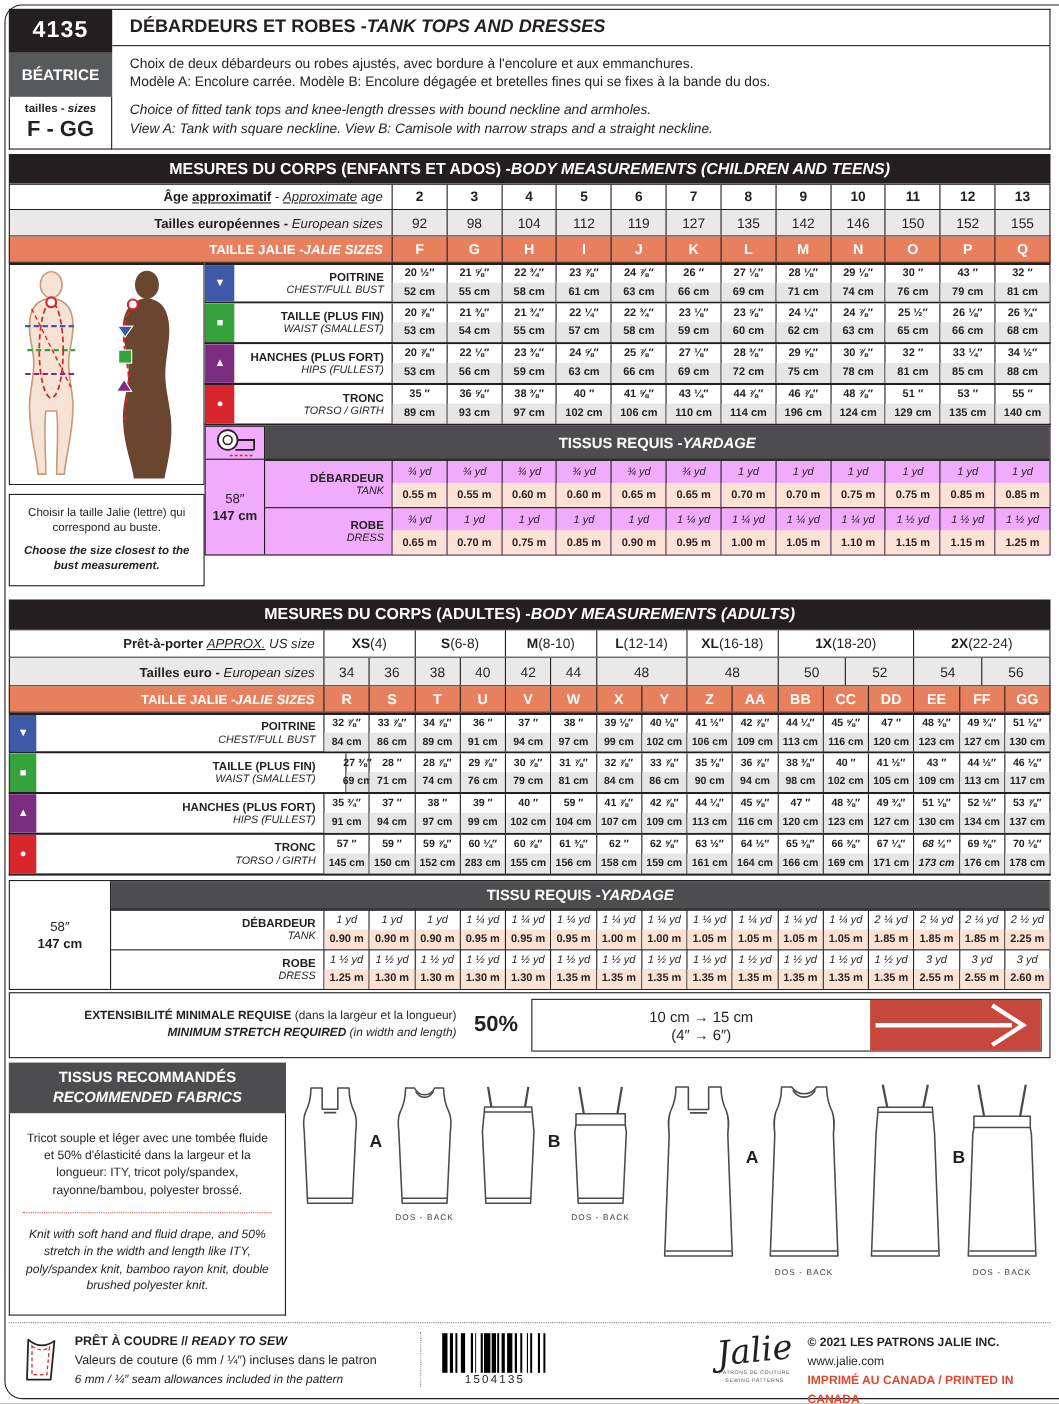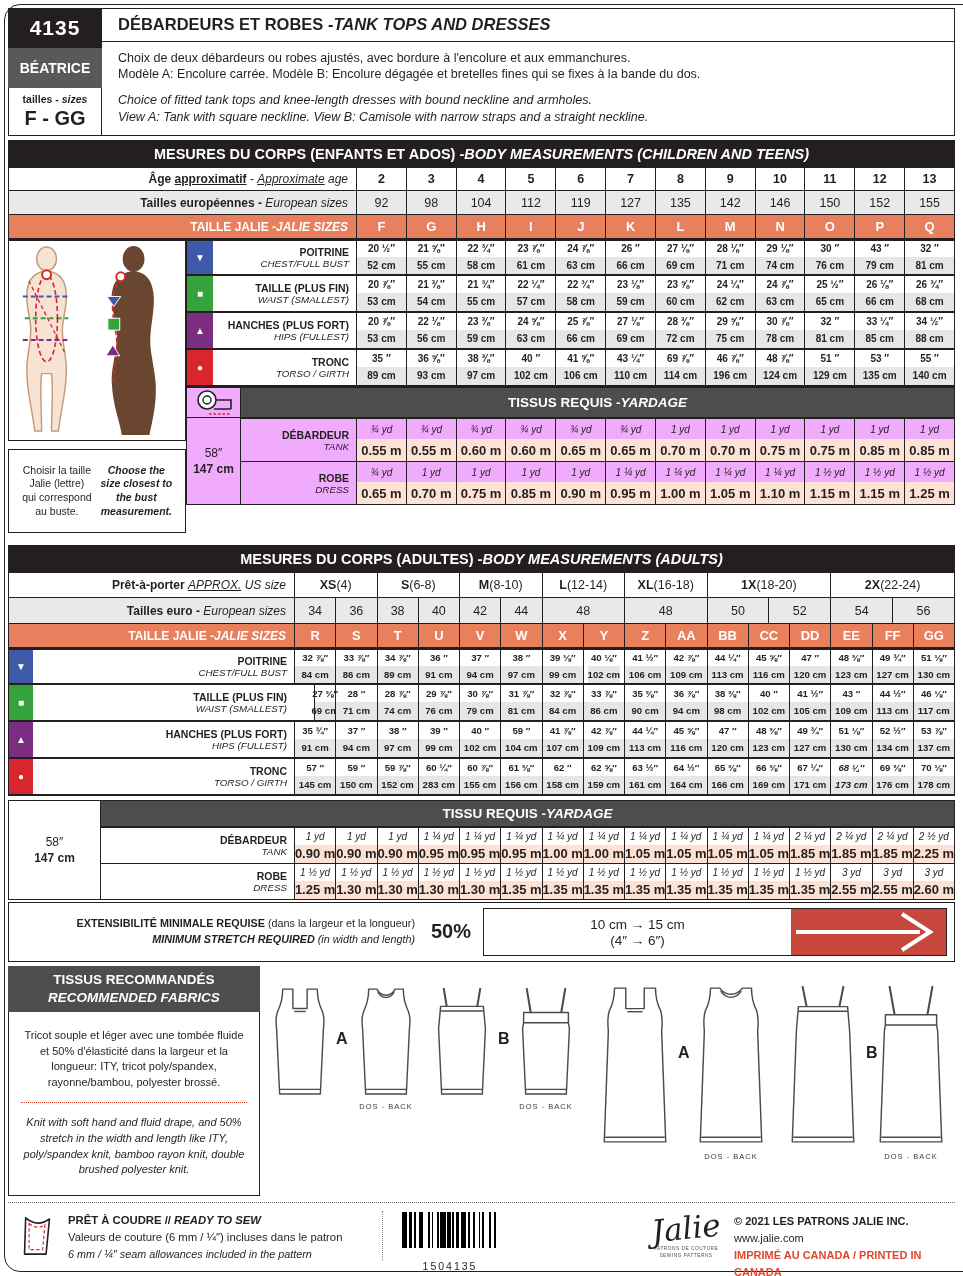--- a/index.html
+++ b/index.html
@@ -64,21 +64,21 @@
   .vc{display:flex;flex-direction:column;border-left:1px solid var(--line);}
   .vc .in{flex:1;display:flex;align-items:center;justify-content:center;font-weight:700;font-size:10px;white-space:nowrap;}
   .vc .cm{flex:1.08;display:flex;align-items:center;justify-content:center;font-weight:700;font-size:10px;
           background:var(--cm-bg);white-space:nowrap;}
   #a-body .vc .in,#a-body .vc .cm{font-size:9.6px;}
 
   
   #c-illu{position:absolute;left:8px;top:239px;width:178px;height:202px;border:1px solid var(--line);
           border-top:2px solid var(--line);box-sizing:border-box;background:#fff;}
   #c-note{position:absolute;left:8px;top:449px;width:178px;height:84px;border:1px solid var(--line);
-          box-sizing:border-box;display:flex;flex-direction:row;align-items:center;justify-content:center;
+          box-sizing:border-box;display:flex;flex-direction:column;align-items:center;justify-content:center;
           gap:7px;padding:4px 12px;text-align:center;}
   .note-fr{font-size:10.5px;line-height:1.3;}
   .note-en{font-size:10.5px;font-weight:700;font-style:italic;line-height:1.3;}
 
   
   #c-yard{position:absolute;left:186px;top:387px;width:769px;display:grid;
           grid-template-columns:54px 115px repeat(12,1fr);grid-template-rows:30px 43px 43px;
           border:1px solid var(--line);box-sizing:border-box;background:#f0abfc;}
   #a-yard{position:absolute;left:8px;top:800px;width:947px;display:grid;
           grid-template-columns:92px 193px repeat(32,1fr);grid-template-rows:26px 36px 36px;
@@ -87,21 +87,21 @@
         align-items:center;justify-content:center;border-bottom:1px solid var(--line);}
   .yicon{display:flex;align-items:center;justify-content:center;border-right:1px solid var(--line);
          border-bottom:1px solid var(--line);}
   .ywidth{display:flex;flex-direction:column;align-items:center;justify-content:center;gap:2px;
           border-right:1px solid var(--line);font-size:12px;}
   .ywidth .cmv{font-weight:700;}
   .ylab{display:flex;flex-direction:column;align-items:flex-end;justify-content:center;
         padding-right:7px;border-top:1px solid var(--line);}
   .yc{display:flex;flex-direction:column;border-left:1px solid var(--line);border-top:1px solid var(--line);}
   .yc .yd{flex:1;display:flex;align-items:center;justify-content:center;font-size:10px;font-style:italic;white-space:nowrap;}
-  .yc .m{flex:1.1;display:flex;align-items:center;justify-content:center;font-size:13px;font-weight:700;
+  .yc .m{flex:1.1;display:flex;align-items:center;justify-content:center;font-size:10px;font-weight:700;
          background:var(--meters-bg);white-space:nowrap;}
 
   
   #stretch{position:absolute;left:8px;top:902px;width:947px;height:60px;border:1px solid var(--line);box-sizing:border-box;}
   .st-labels{position:absolute;left:10px;top:12px;width:396px;text-align:right;font-size:10.8px;line-height:1.5;}
   .st-pct{position:absolute;left:410px;top:17px;width:64px;text-align:center;font-size:20px;font-weight:700;}
   .st-box{position:absolute;left:474px;top:5px;width:464px;height:48px;border:1.5px solid var(--line);
           display:flex;box-sizing:border-box;background:#fff;}
   .st-txt{flex:1;display:flex;flex-direction:column;align-items:center;justify-content:center;font-size:13.5px;gap:1px;}
   .st-red{width:155px;background:var(--arrow-red);display:flex;align-items:center;justify-content:center;}
@@ -123,21 +123,21 @@
   .gback{position:absolute;font-size:7.5px;letter-spacing:1px;color:#3c3c3c;text-align:center;width:80px;}
 
   
   #footer{position:absolute;left:8px;top:1202px;width:947px;height:66px;border-top:1.5px dotted #6a6a6a;}
   .ft-icon{position:absolute;left:12px;top:10px;}
   .ft-text{position:absolute;left:60px;top:9px;font-size:11.3px;line-height:1.5;}
   .ft-text .l3{font-size:10.8px;}
   .vdot{position:absolute;left:374px;top:8px;bottom:8px;border-left:1px dotted #8a8a8a;}
   .ft-bc{position:absolute;left:394px;top:9px;width:96px;text-align:center;}
   .bc-bars{height:36px;display:flex;align-items:stretch;background:#fff;}
-  .bc-num{font-size:10.5px;letter-spacing:2px;margin-top:12px;}
+  .bc-num{font-size:10.5px;letter-spacing:2px;margin-top:0;}
   .ft-logo{position:absolute;left:634px;top:8px;width:88px;text-align:center;}
   .logo-script{font-family:"DejaVu Serif",serif;font-style:italic;font-size:31px;line-height:1.1;transform:rotate(-6deg);}
   .logo-sub{font-size:4.8px;letter-spacing:.5px;color:#555;line-height:1.5;}
   .ft-right{position:absolute;left:726px;top:10px;font-size:11px;line-height:1.55;}
   .ft-print{color:var(--print-red);}
 </style>
 </head>
 <body>
 
 <div class="page">
@@ -433,21 +433,21 @@
         </div>
         <div class="vc">
           <div class="in">41 ⅝″</div>
           <div class="cm">106 cm</div>
         </div>
         <div class="vc">
           <div class="in">43 ¼″</div>
           <div class="cm">110 cm</div>
         </div>
         <div class="vc">
-          <div class="in">69 ⅞″</div>
+          <div class="in">44 ⅞″</div>
           <div class="cm">114 cm</div>
         </div>
         <div class="vc">
           <div class="in">46 ⅞″</div>
           <div class="cm">196 cm</div>
         </div>
         <div class="vc">
           <div class="in">48 ⅞″</div>
           <div class="cm">124 cm</div>
         </div>
@@ -695,21 +695,21 @@
           <div class="cm">94 cm</div>
         </div>
         <div class="vc" style="grid-column: span 2;">
           <div class="in">38 ″</div>
           <div class="cm">97 cm</div>
         </div>
         <div class="vc" style="grid-column: span 2;">
           <div class="in">39 ⅛″</div>
           <div class="cm">99 cm</div>
         </div>
-        <div class="vc" style="grid-column: span 2; align-items: center;">
+        <div class="vc" style="grid-column: span 2;">
           <div class="in">40 ⅛″</div>
           <div class="cm">102 cm</div>
         </div>
         <div class="vc" style="grid-column: span 2;">
           <div class="in">41 ½″</div>
           <div class="cm">106 cm</div>
         </div>
         <div class="vc" style="grid-column: span 2;">
           <div class="in">42 ⅞″</div>
           <div class="cm">109 cm</div>

